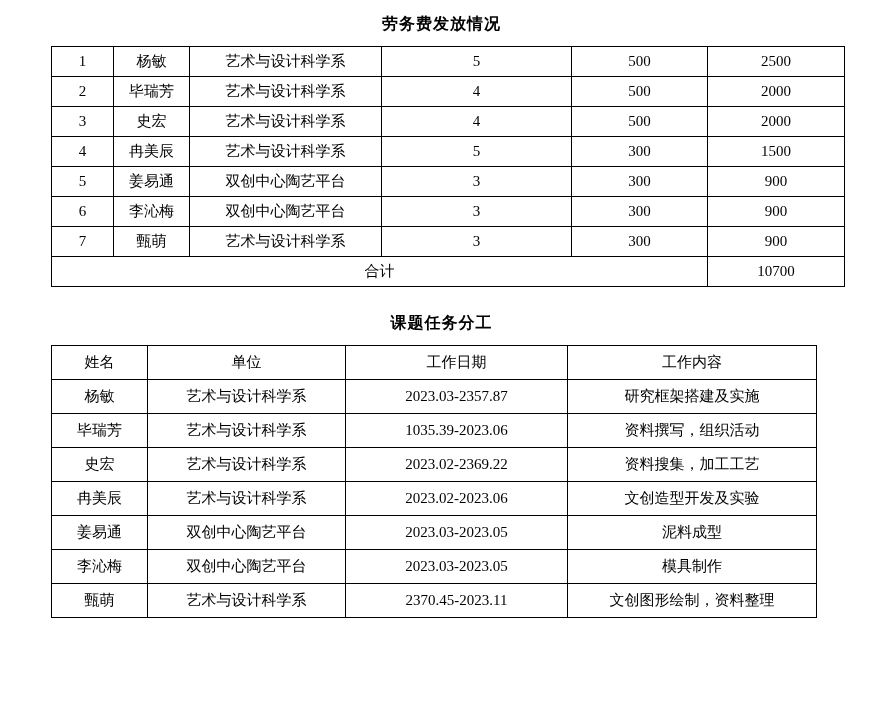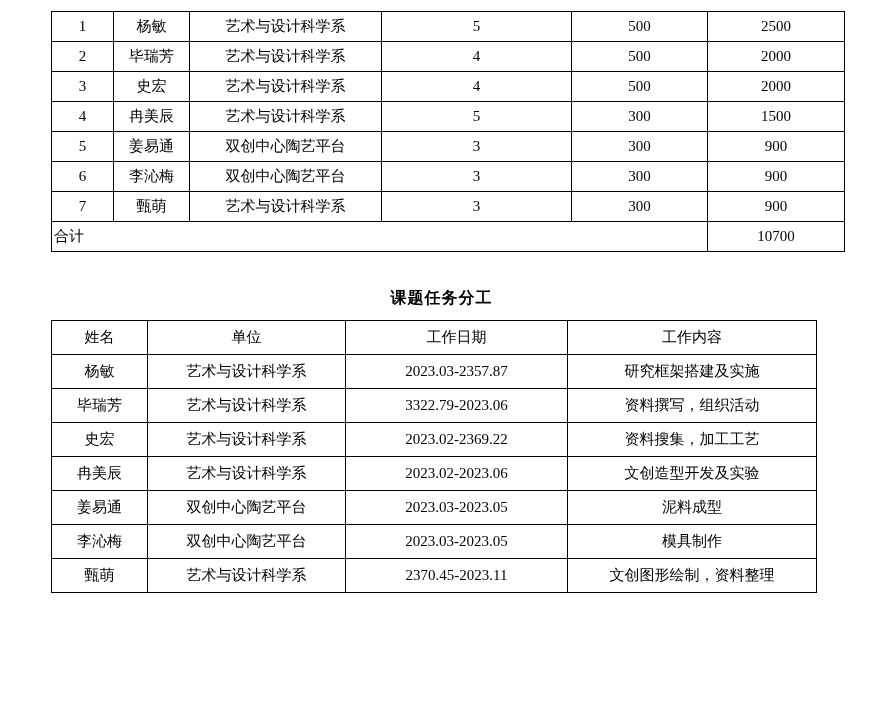--- a/index.html
+++ b/index.html
@@ -21,21 +21,21 @@
     box-sizing: border-box;
   }
   .section-title {
     text-align: center;
     font-size: 16px;
     font-weight: bold;
     font-family: "Liberation Sans", "DejaVu Sans", sans-serif;
     letter-spacing: 1px;
   }
   #title-1 { margin-top: 14px; }
-  #title-2 { margin-top: 36px; }
+  #title-2 { margin-top: 26px; }
 
   table {
     border-collapse: collapse;
     table-layout: fixed;
   }
   table td {
     border: 1px solid #000000;
     text-align: center;
     vertical-align: middle;
     font-size: 15px;
@@ -43,21 +43,21 @@
     padding: 0 2px;
   }
 
   
   #table-1 {
     width: 765px;
     margin: 11px 0 0 51px;
   }
   #table-1 td { height: 29px; }
   #table-1 .hdr td { height: 48px; font-size: 15px; }
-  #table-1 .total-cell { text-align: left; font-family: Liberation Serif, serif; }
+  #table-1 .total-cell { text-align: center; font-family: Liberation Serif, serif; }
   #t1-c0 { width: 62px; }
   #t1-c1 { width: 76px; }
   #t1-c2 { width: 192px; }
   #t1-c3 { width: 190px; }
   #t1-c4 { width: 136px; }
   #t1-c5 { width: 137px; }
 
   
   #table-2 {
     width: 765px;
@@ -67,20 +67,21 @@
   #t2-c0 { width: 96px; }
   #t2-c1 { width: 198px; }
   #t2-c2 { width: 222px; }
   #t2-c3 { width: 249px; }
 </style>
 </head>
 <body>
 
 <div class="page">
 
+  <div class="section-title" id="title-1">劳务费发放情况</div>
 
   <table id="table-1">
     <colgroup>
       <col id="t1-c0">
         <col id="t1-c1">
         <col id="t1-c2">
         <col id="t1-c3">
         <col id="t1-c4">
         <col id="t1-c5">
     </colgroup>
@@ -166,21 +167,21 @@
       </tr>
       <tr>
         <td>杨敏</td>
         <td>艺术与设计科学系</td>
         <td>2023.03-2357.87</td>
         <td>研究框架搭建及实施</td>
       </tr>
       <tr>
         <td>毕瑞芳</td>
         <td>艺术与设计科学系</td>
-        <td>3322.79-2023.06</td>
+        <td>1035.39-2023.06</td>
         <td>资料撰写，组织活动</td>
       </tr>
       <tr>
         <td>史宏</td>
         <td>艺术与设计科学系</td>
         <td>2023.02-2369.22</td>
         <td>资料搜集，加工工艺</td>
       </tr>
       <tr>
         <td>冉美辰</td>

